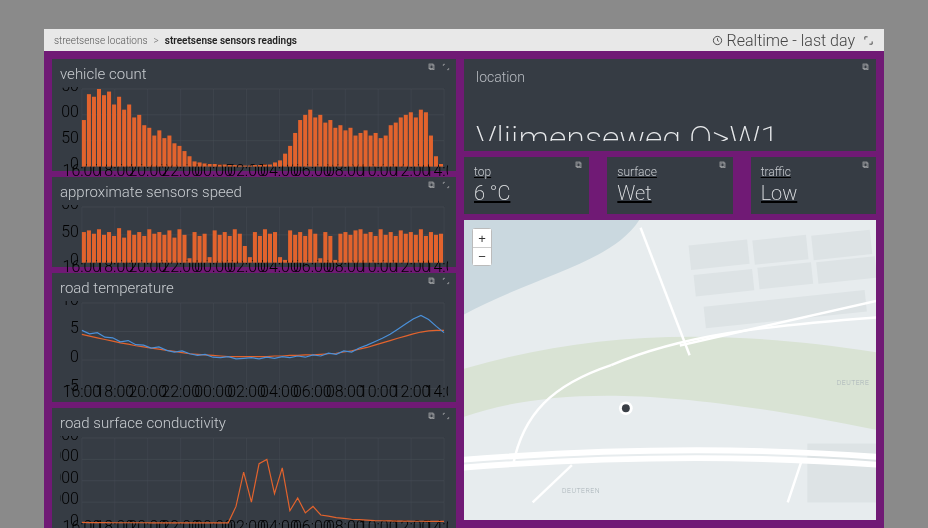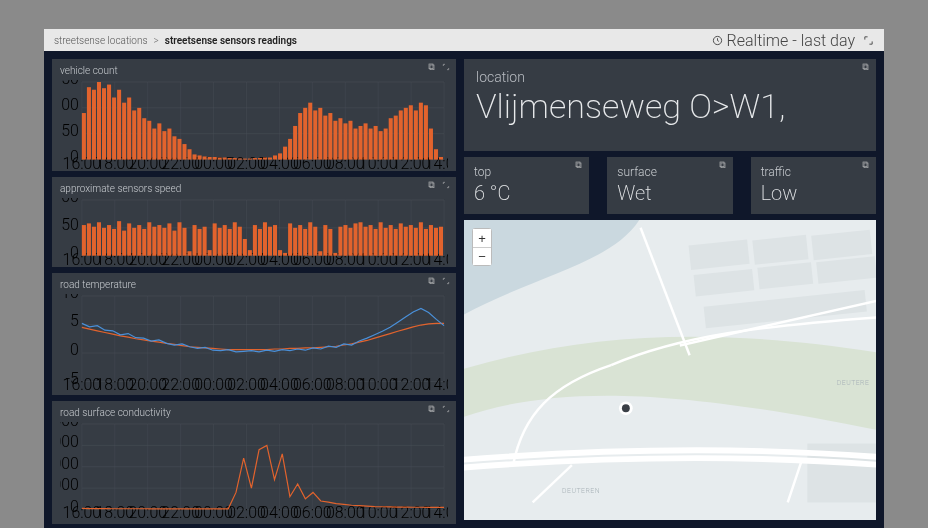--- a/index.html
+++ b/index.html
@@ -10,21 +10,21 @@
     height: 528px;
     overflow: hidden;
     font-weight: 300;
   }
   .app {
     position: absolute;
     left: 44px;
     top: 29px;
     width: 840px;
     height: 499px;
-    background: #0f172a;
+    background: #701a75;
     display: flex;
     flex-direction: column;
   }
   .topbar {
     height: 22px;
     background: #e8e8e8;
     color: #333;
     display: flex;
     align-items: center;
     padding: 0 10px;
@@ -58,21 +58,21 @@
   }
   .panel {
     background: #363c44;
     position: relative;
     padding: 6px 8px 4px 8px;
     display: flex;
     flex-direction: column;
   }
   .panel-title {
     color: #c8ccd0;
-    font-size: 10px;
+    font-size: 15px;
     font-weight: 300;
     margin-bottom: 4px;
   }
   .panel-actions {
     position: absolute;
     top: 4px;
     right: 6px;
     display: flex;
     gap: 6px;
   }
@@ -90,22 +90,22 @@
   .line-blue { stroke: #4a90d9; stroke-width: 1.2; fill: none; }
 
   .big-panel .panel-title { font-size: 14px; color: #b8bcc2; }
   .big-value {
     color: #e8eaec;
     font-weight: 200;
     line-height: 1.05;
     white-space: nowrap;
     overflow: hidden;
   }
-  .location-panel .big-value { font-size: 34px; }
-  .metric-row { display: flex; gap: 18px; }
+  .location-panel .big-value { font-size: 34px; margin-top: 32px; }
+  .metric-row { display: flex; gap: 18px; text-decoration: underline; }
   .metric-panel { flex: 1; padding: 8px 10px 10px 10px; }
   .metric-panel .panel-title { font-size: 12px; }
   .metric-panel .big-value { font-size: 20px; }
 
   .map-panel { flex: 1; padding: 0; background: #e7ecee; position: relative; overflow: hidden; }
   .map-zoom {
     position: absolute;
     top: 8px;
     left: 8px;
     background: #fff;

